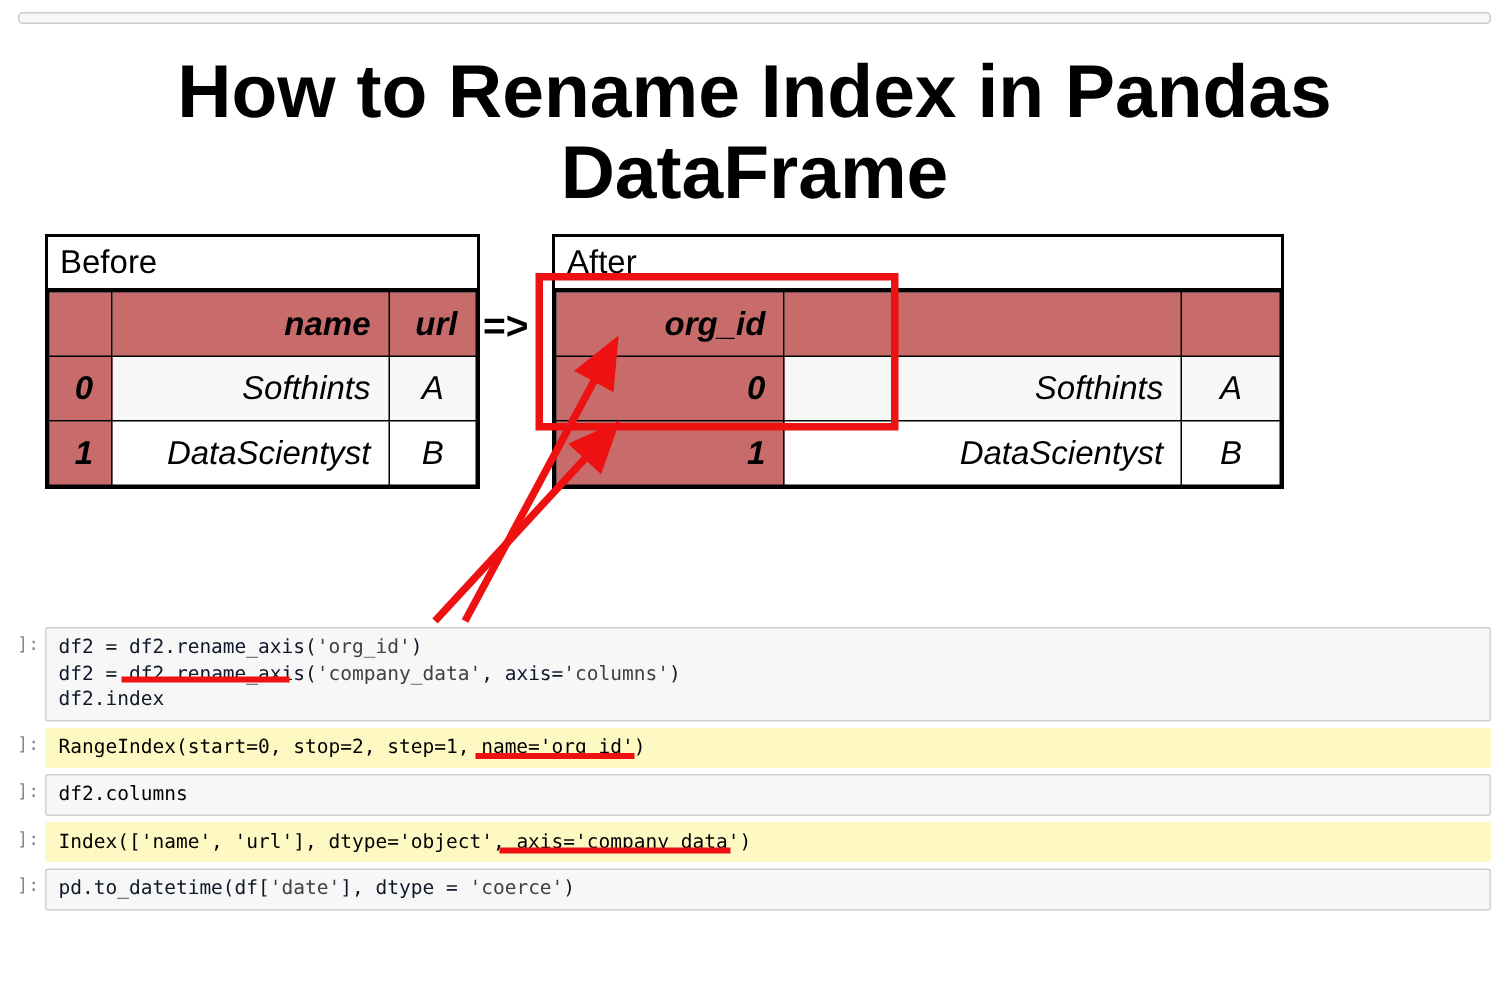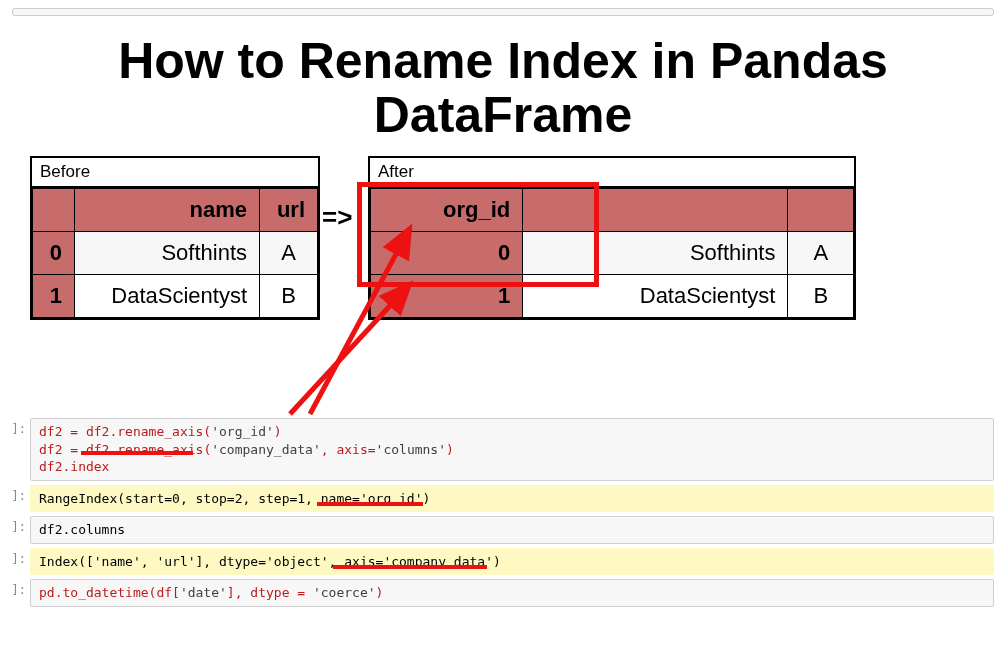--- a/index.html
+++ b/index.html
@@ -32,30 +32,31 @@
     height: 260px;
   }
   .tbl-wrap {
     position: absolute;
     border: 2px solid #000;
     background: #fff;
   }
   .tbl-before { left: 0; top: 2px; width: 290px; }
   .tbl-after  { left: 338px; top: 2px; width: 488px; }
   .tbl-caption {
-    font-size: 17px;
+    font-size: 22px;
     padding: 4px 8px 4px 8px;
     border-bottom: 2px solid #000;
   }
   table.tbl { border-collapse: collapse; width: 100%; }
   table.tbl td, table.tbl th {
     border: 1px solid #000;
     padding: 8px 12px;
     font-size: 22px;
     text-align: right;
+    font-style: italic;
   }
   table.tbl th { font-weight: bold; }
   .hdr { background: #c86b6b; }
   .zebra { background: #f7f7f7; }
   .idxcell { font-weight: bold; text-align: center; }
   
   .redbox {
     position: absolute;
     border: 5px solid #e11;
     pointer-events: none;
@@ -98,21 +99,21 @@
     font-size: 13px;
     padding: 4px 8px;
     margin-right: 12px;
     white-space: pre;
     line-height: 1.35;
     position: relative;
   }
   .cell.output { background: #fef9c3; border-color: transparent; }
   
   .tk-str { color: #404040; }
-  .tk-plain { color: #b91c1c; }
+  .tk-plain { color: #0f172a; }
   
   .uline {
     position: absolute;
     height: 4px;
     background: #e11;
   }
 </style>
 </head>
 <body>
 

